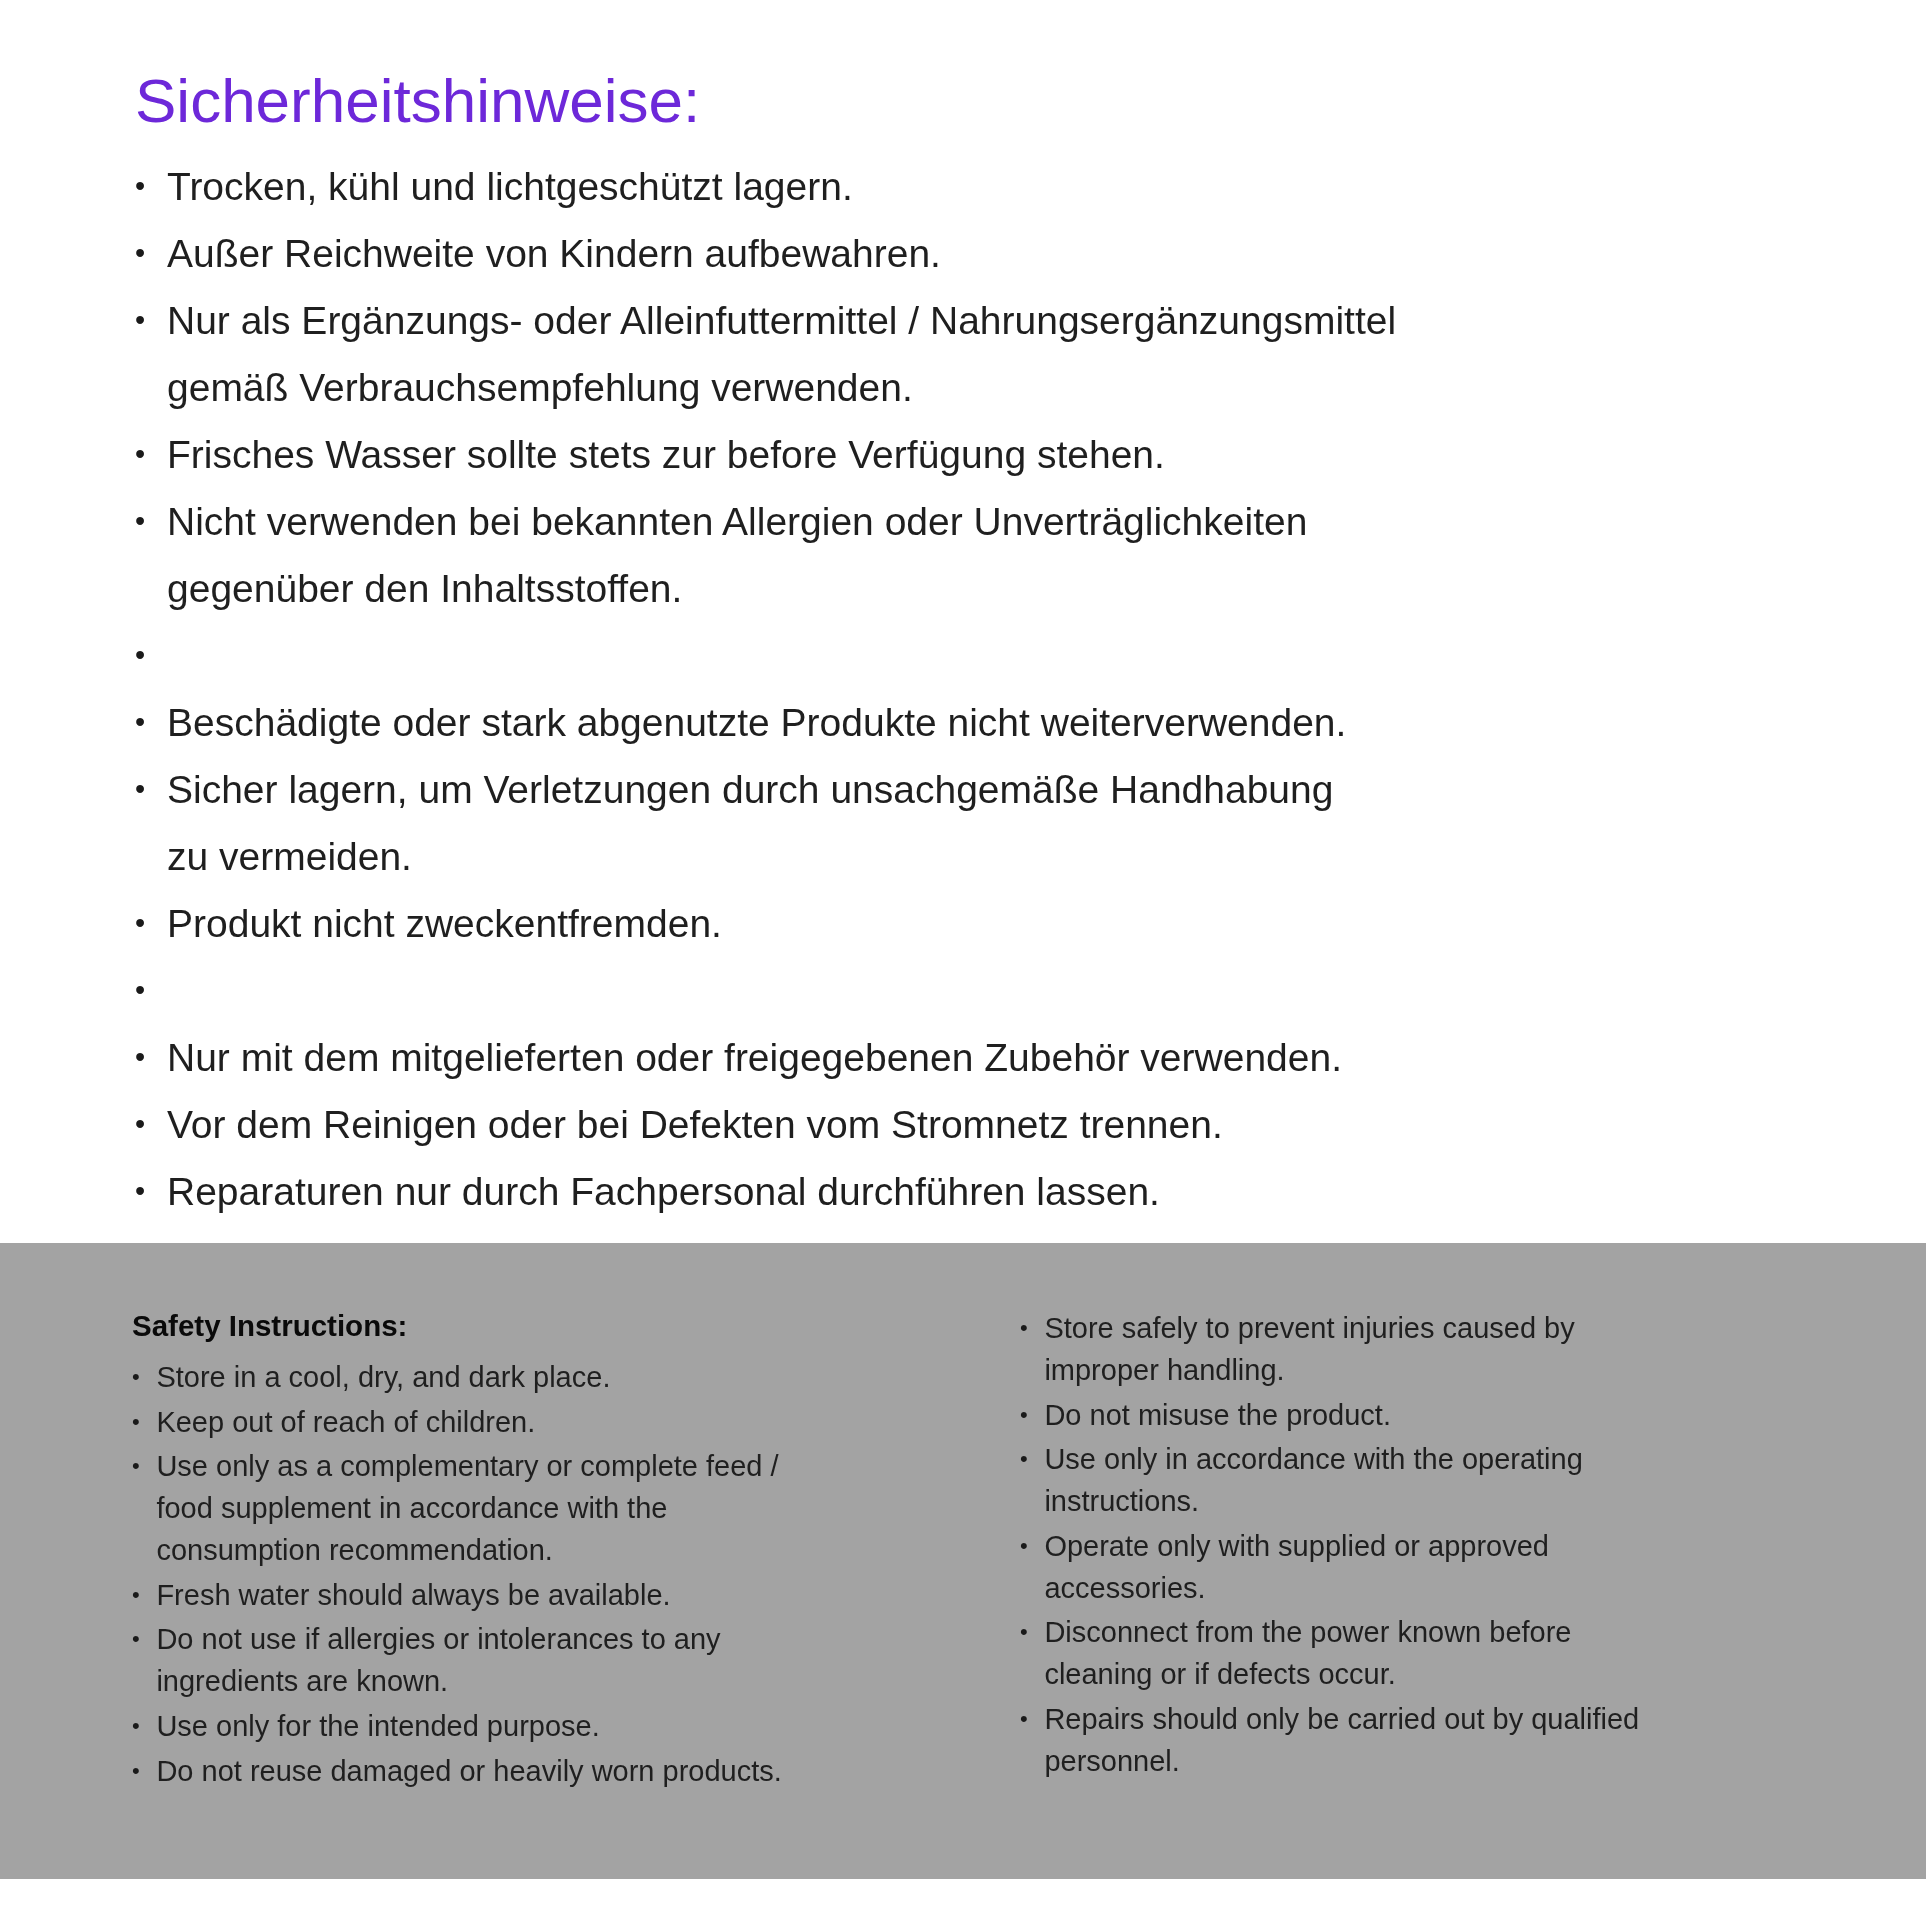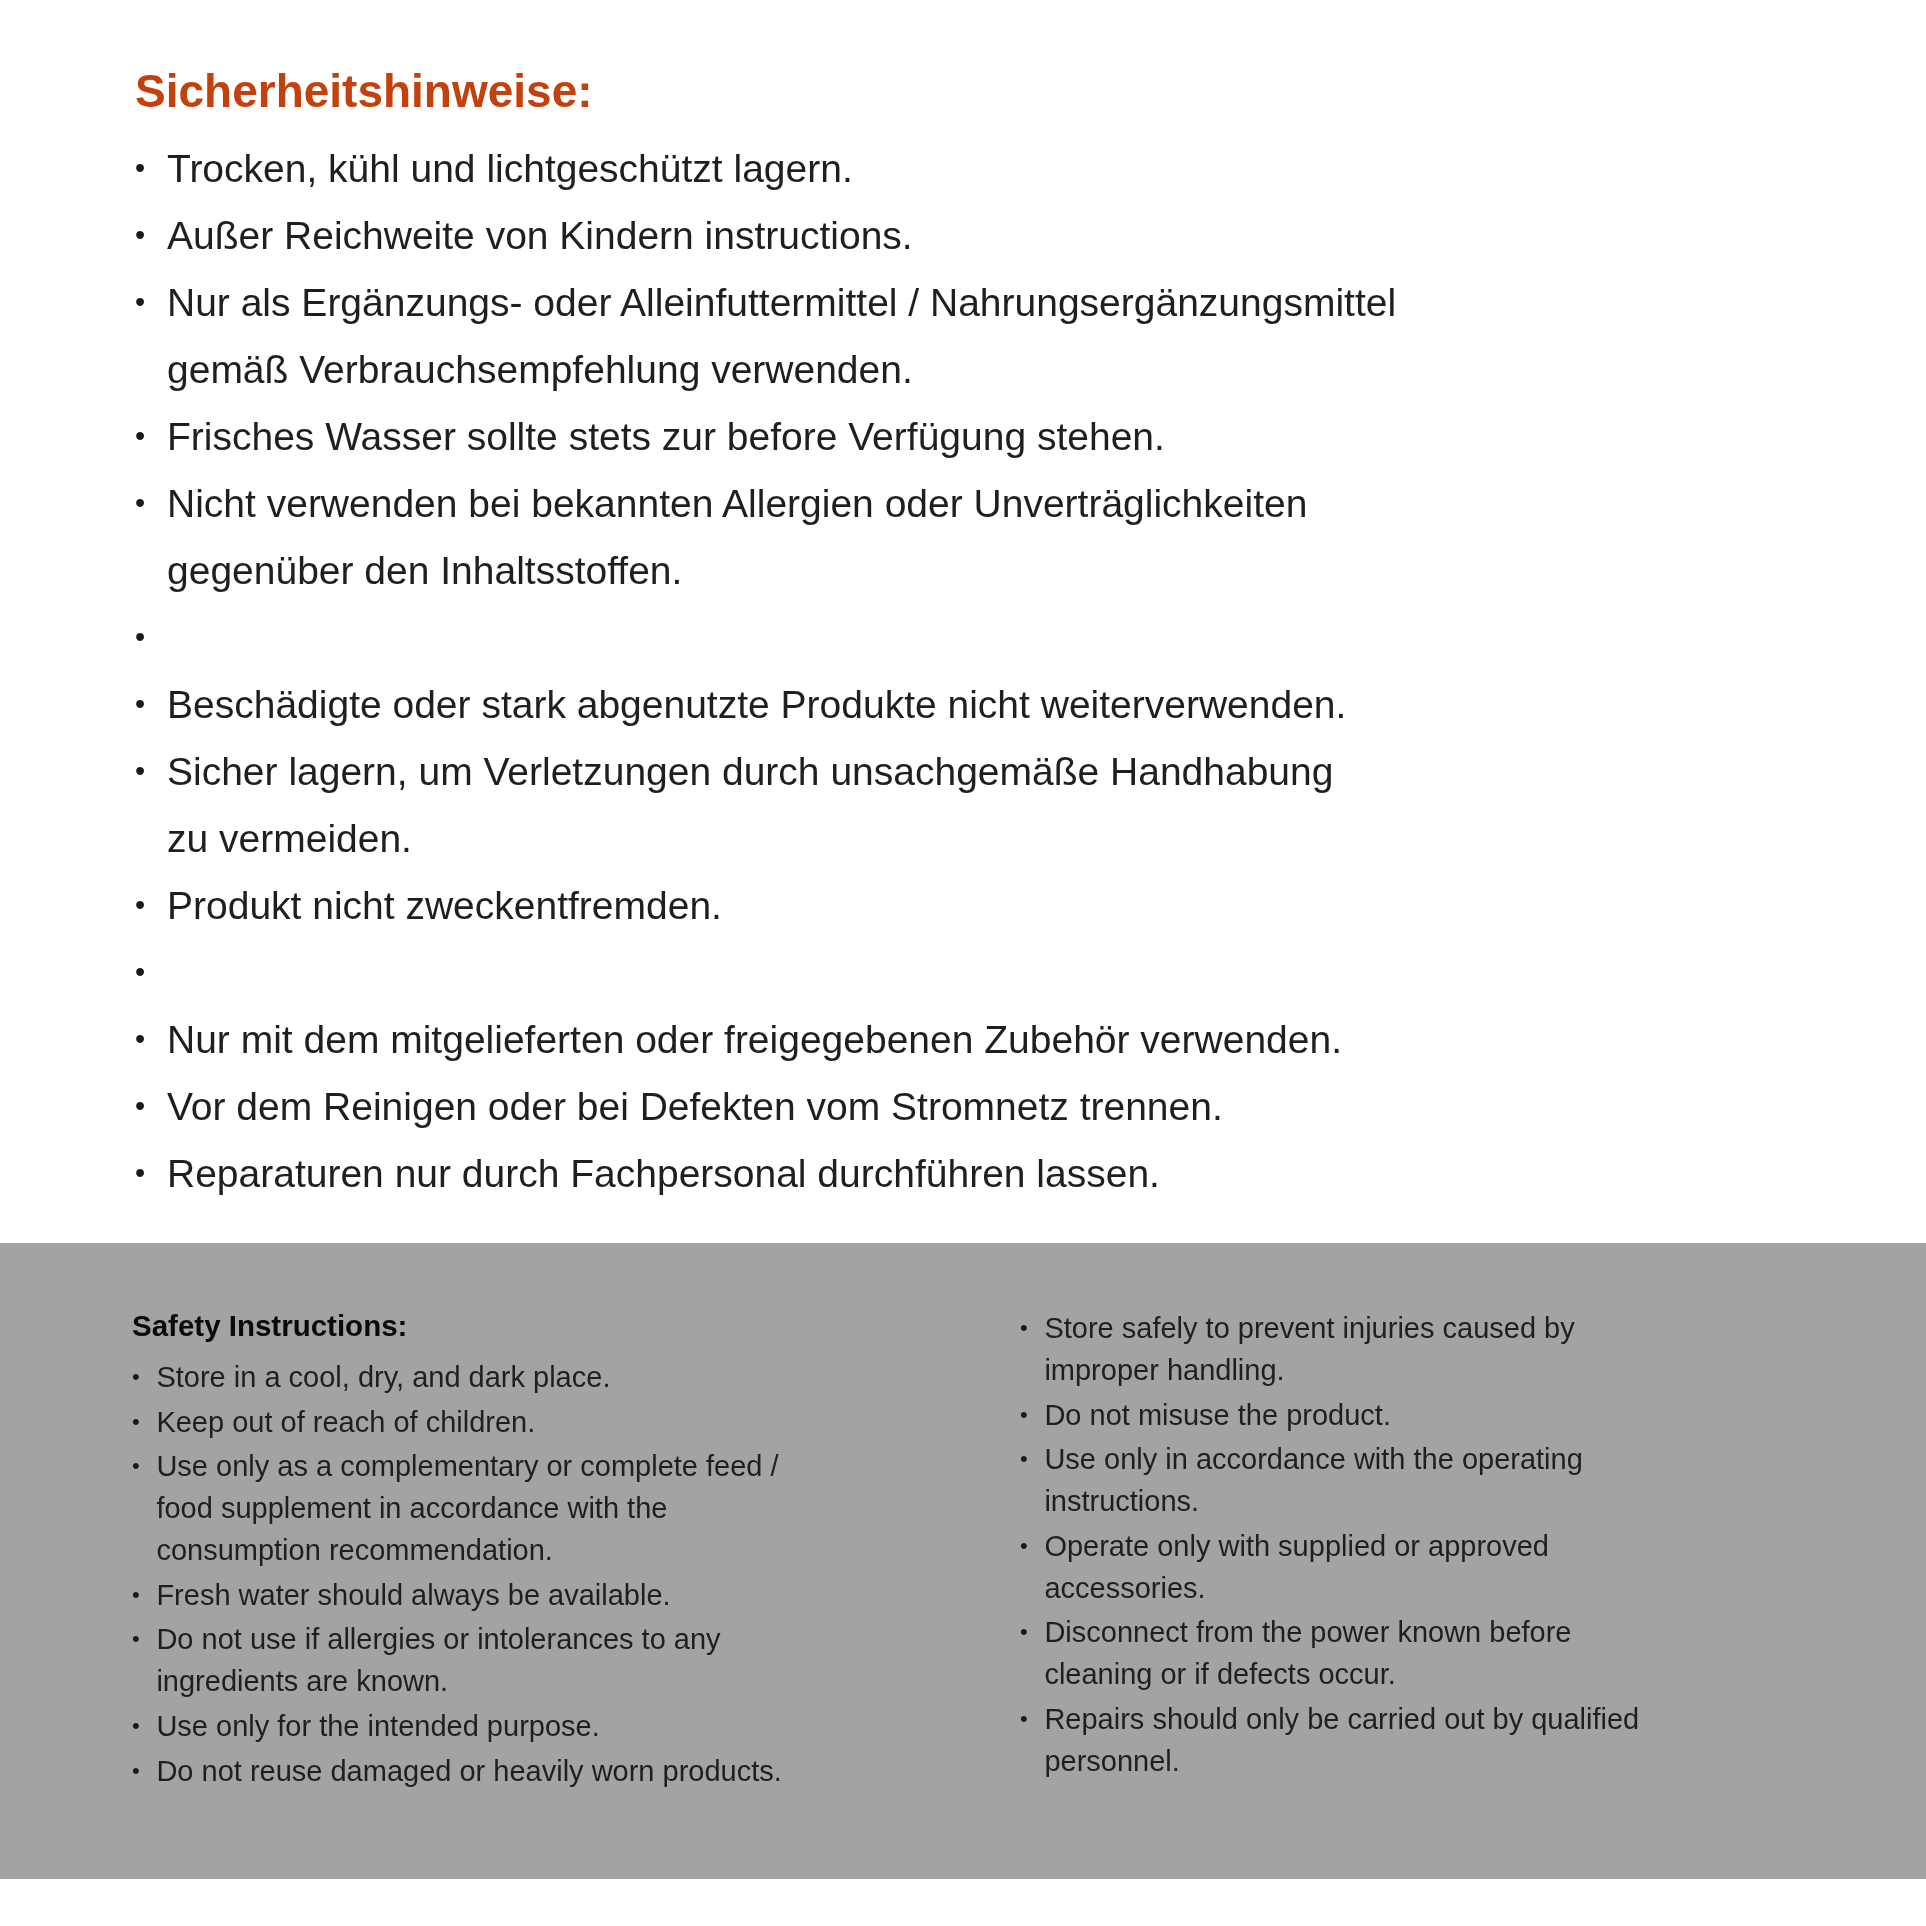--- a/index.html
+++ b/index.html
@@ -19,24 +19,24 @@
   }
 
   
   .de-section {
     position: absolute;
     left: 135px;
     top: 65px;
   }
   .de-heading {
     margin: 0 0 16.7px 0;
-    font-size: 46px;
-    font-weight: 700;
+    font-size: 62px;
+    font-weight: 400;
     line-height: 1.15;
-    color: #c2410c;
+    color: #6d28d9;
     letter-spacing: 0px;
   }
   ul.plain {
     list-style: none;
     margin: 0;
     padding: 0;
   }
   .de-list { margin-left: 45px; }
   .de-list li {
     display: flex;
@@ -108,21 +108,21 @@
 
   <section class="de-section">
     <h1 class="de-heading">Sicherheitshinweise:</h1>
     <ul class="plain de-list">
       <li>
         <span class="bullet">•</span>
         <span class="txt">Trocken, kühl und lichtgeschützt lagern.</span>
       </li>
       <li>
         <span class="bullet">•</span>
-        <span class="txt">Außer Reichweite von Kindern instructions.</span>
+        <span class="txt">Außer Reichweite von Kindern aufbewahren.</span>
       </li>
       <li>
         <span class="bullet">•</span>
         <span class="txt">Nur als Ergänzungs- oder Alleinfuttermittel / Nahrungsergänzungsmittel
 gemäß Verbrauchsempfehlung verwenden.</span>
       </li>
       <li>
         <span class="bullet">•</span>
         <span class="txt">Frisches Wasser sollte stets zur before Verfügung stehen.</span>
       </li>

